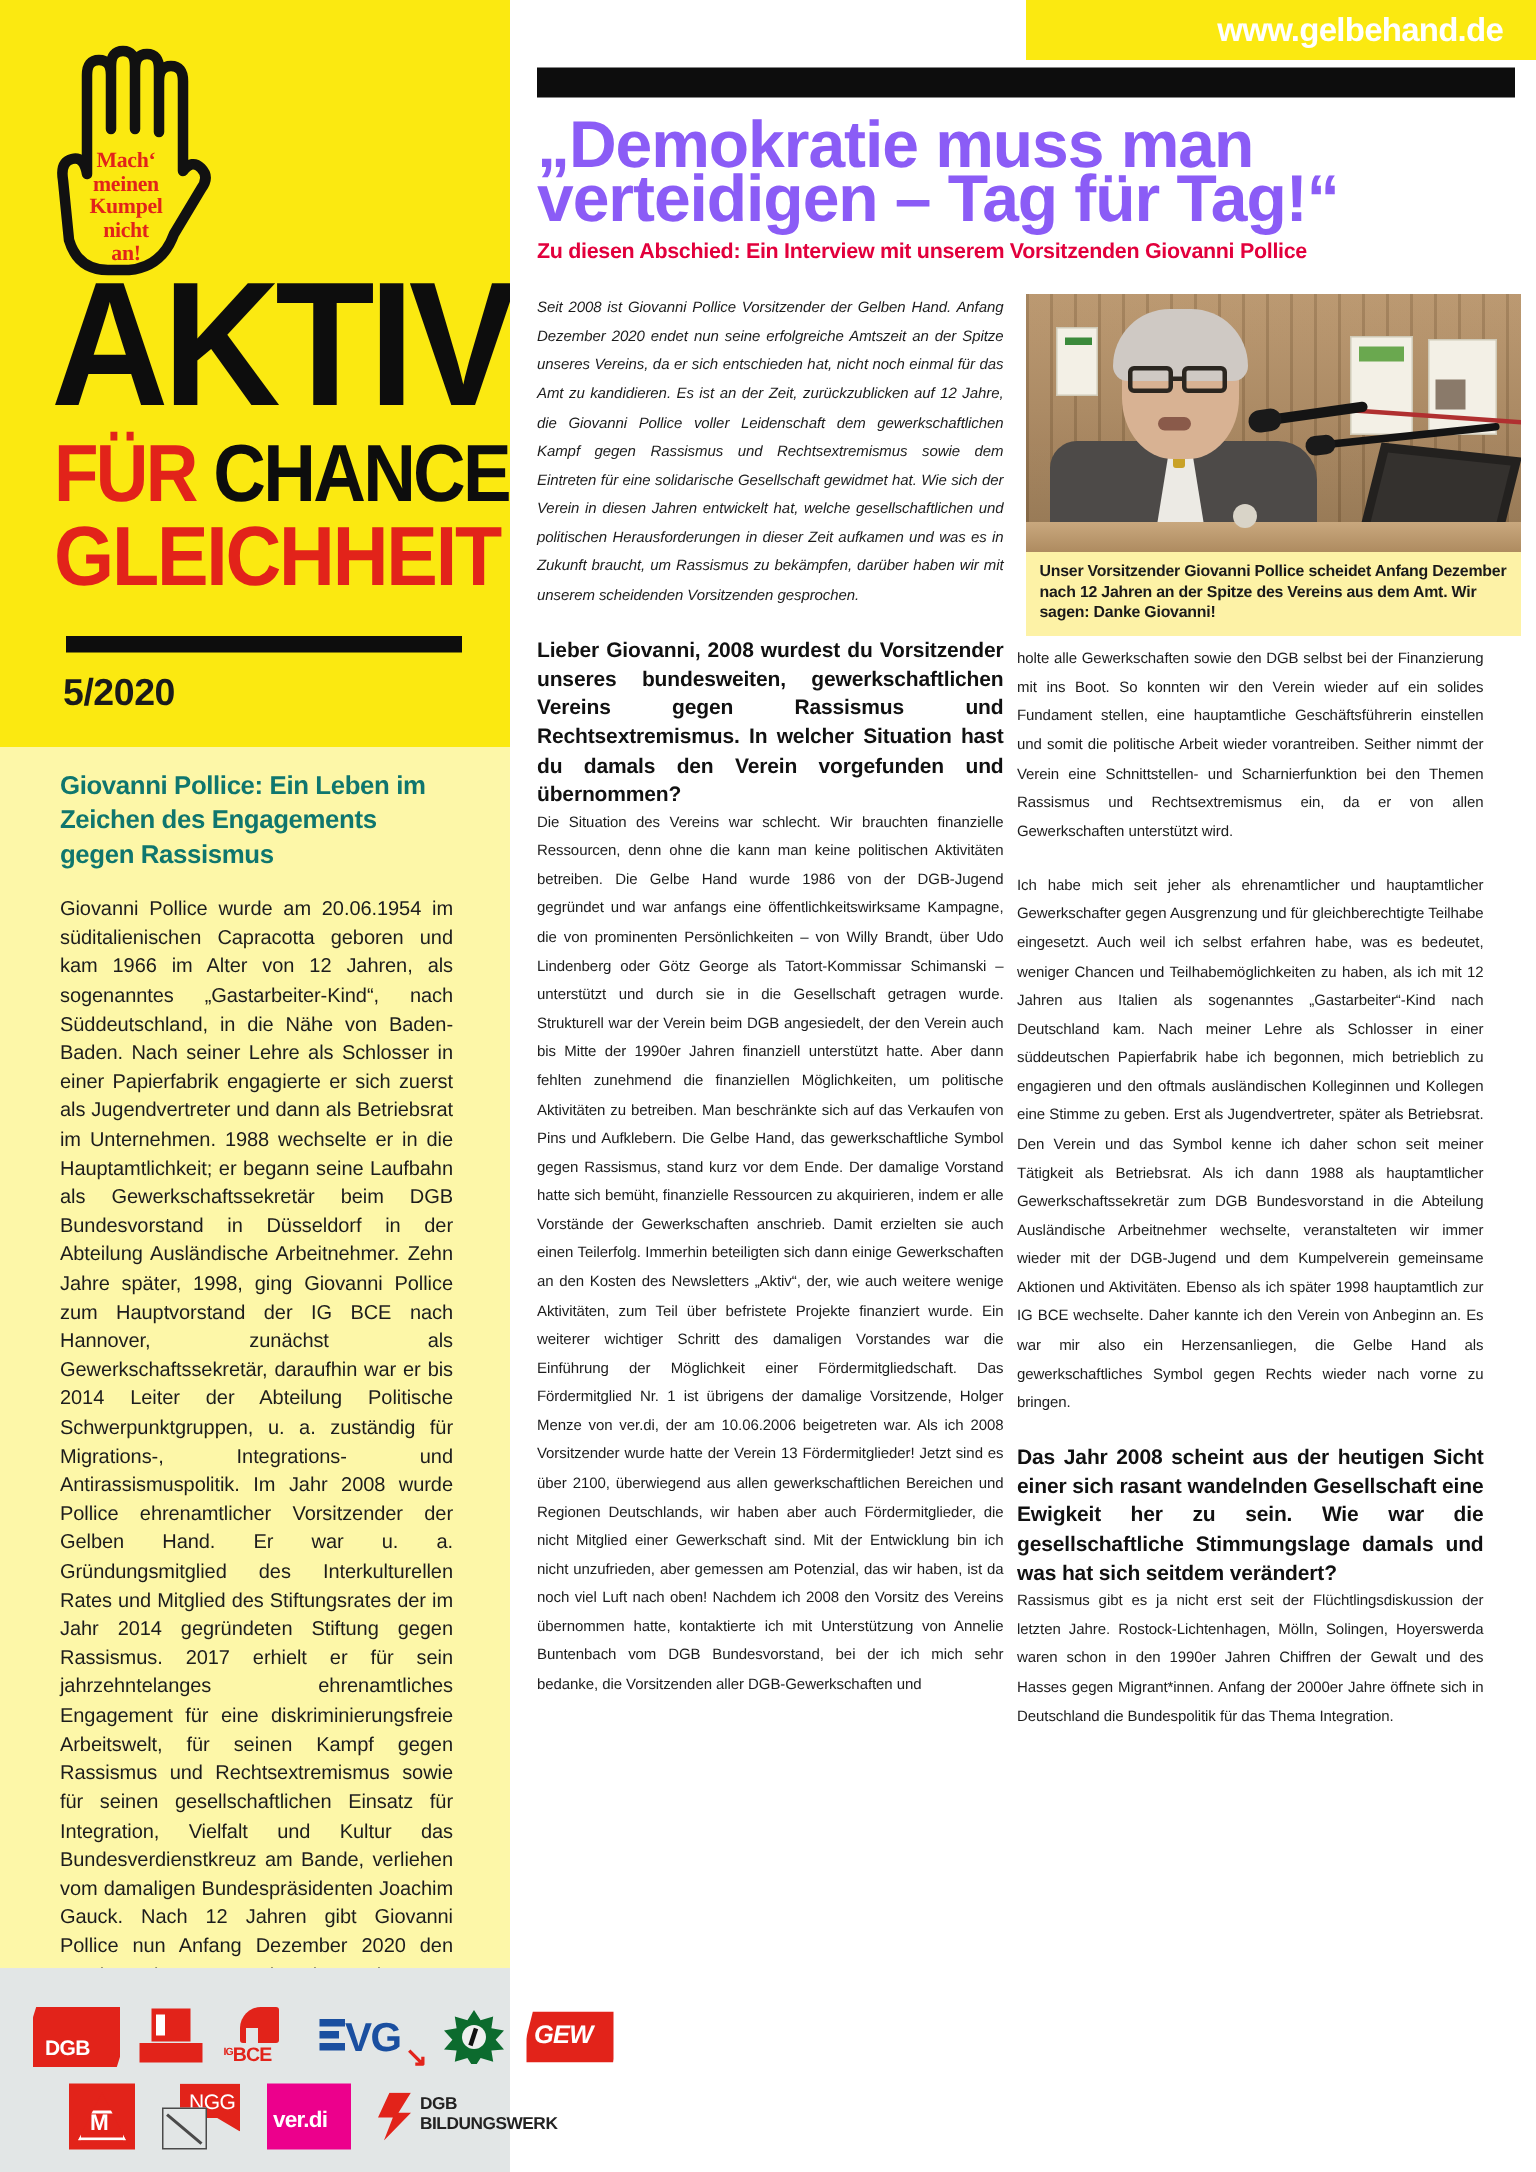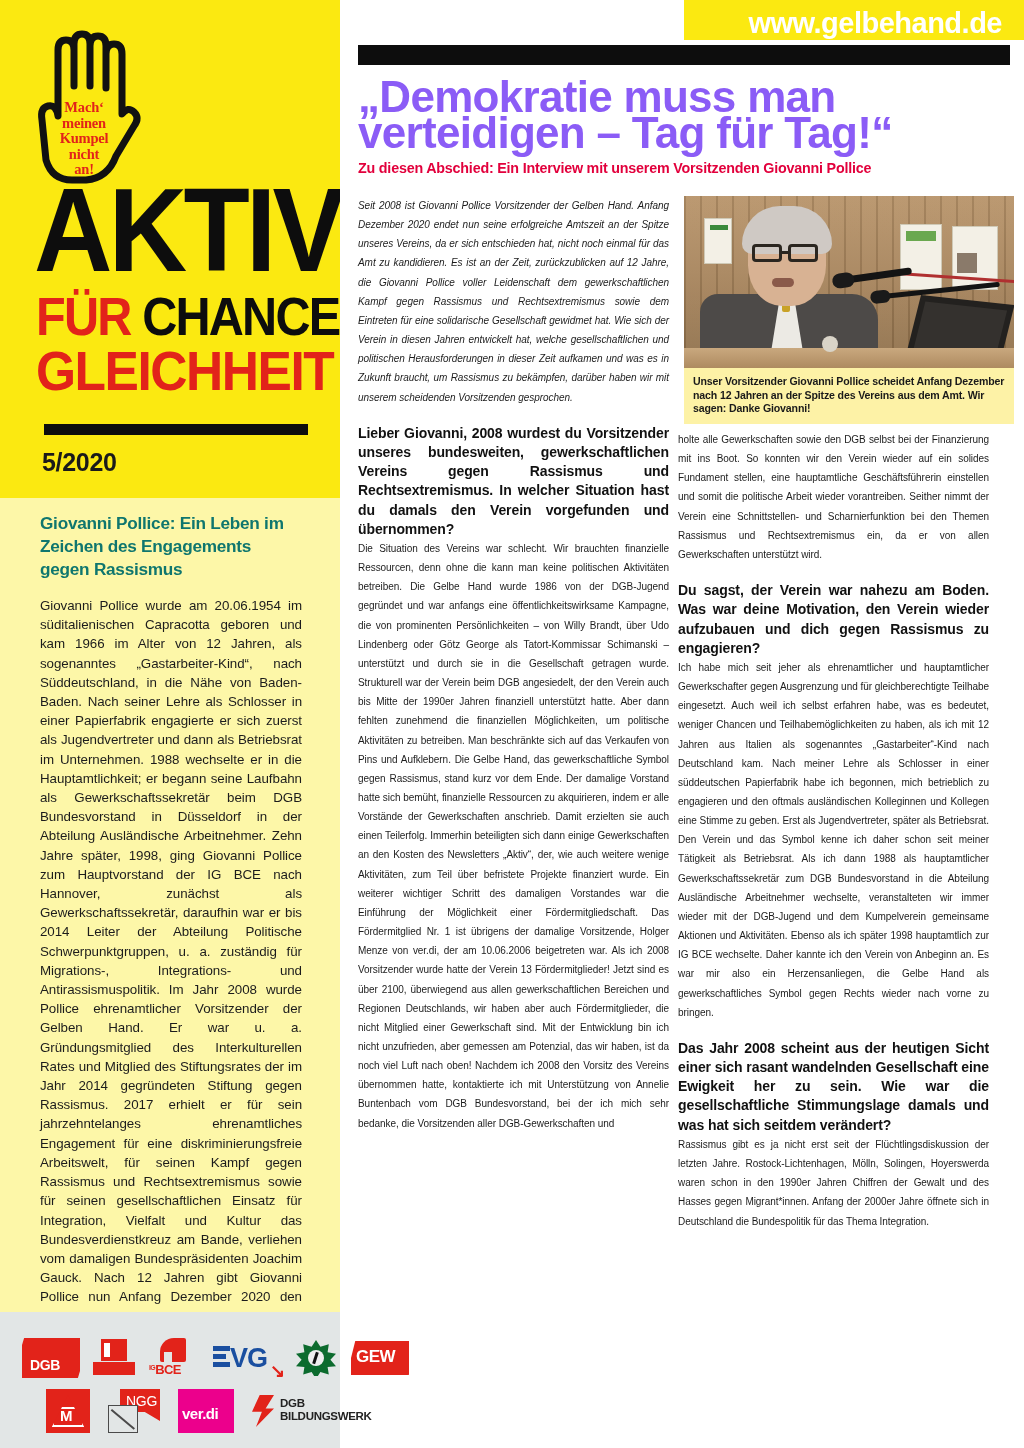--- a/index.html
+++ b/index.html
@@ -178,21 +178,21 @@
   .lg-evg .e i:nth-child(1){ width:17px;} .lg-evg .e i:nth-child(2){ width:13px;} .lg-evg .e i:nth-child(3){ width:17px;}
   .lg-evg .vg { position:absolute; left:17px; top:3px; font-size:27px; font-weight:800; color:#1a4fa0; letter-spacing:-1px; }
   .lg-evg .arw { position:absolute; left:57px; top:20px; font-size:18px; color:#e2231a; font-weight:900; }
   
   .lg-gdp { width: 42px; height: 40px; }
   .lg-gdp .star { position:absolute; left:0; top:2px; width:40px; height:36px; background:#0c6b2e;
       clip-path: polygon(50% 0%,61% 19%,82% 12%,79% 34%,100% 38%,86% 55%,100% 73%,79% 75%,82% 96%,61% 89%,50% 108%,39% 89%,18% 96%,21% 75%,0% 73%,14% 55%,0% 38%,21% 34%,18% 12%,39% 19%); }
   .lg-gdp .ctr { position:absolute; left:12px; top:12px; width:16px; height:16px; background:#efefef; border-radius:50%; }
   .lg-gdp .ctr:after { content:""; position:absolute; left:6px; top:2px; width:3px; height:12px; background:#111; transform: rotate(18deg);}
   
-  .lg-gew { width: 58px; height: 34px; overflow:hidden; }
+  .lg-gew { width: 58px; height: 34px; overflow:hidden;font-style:italic; }
   .lg-gew .sl { position:absolute; left:0; top:0; width:62px; height:34px; background:#e2231a; transform: skewX(-14deg); }
   .lg-gew .tx { position:absolute; left:5px; top:6px; color:#fff; font-size:17px; font-weight:800; letter-spacing:-0.5px;}
   
   .lg-igm { width: 44px; height: 44px; background:#e2231a; }
   .lg-igm .tri { position:absolute; left:6px; top:6px; width:32px; height:32px;
       border-left: 2px solid #fff; border-right:2px solid #fff; border-bottom:2px solid #fff;
       clip-path: polygon(50% 0%, 100% 100%, 0% 100%); background:#e2231a; }
   .lg-igm .tri:before { content:""; position:absolute; left:6px; top:12px; width:20px; height:2px; background:#fff;}
   .lg-igm .m { position:absolute; left:14px; top:18px; color:#fff; font-size:15px; font-weight:800; }
   
@@ -213,21 +213,21 @@
 
   
   .url-bar {
     position: absolute;
     left: 684px; top: 0;
     width: 340px; height: 40px;
     background: #fbe911;
   }
   .url-bar .tx {
     position: absolute; right: 22px; top: 7px;
-    color: #ffffff; font-size: 29px; font-weight: 800;
+    color: #ffffff; font-size: 22px; font-weight: 800;
     letter-spacing: -0.5px;
     margin-left: 48px;
   }
   .black-bar {
     position: absolute;
     left: 358px; top: 45px;
     width: 652px; height: 20px;
     background: #0d0d0d;
   }
 
@@ -483,20 +483,19 @@
   <div class="col-mid">
     <div class="body-txt italic">Seit 2008 ist Giovanni Pollice Vorsitzender der Gelben Hand. Anfang Dezember 2020 endet nun seine erfolgreiche Amtszeit an der Spitze unseres Vereins, da er sich entschieden hat, nicht noch einmal für das Amt zu kandidieren. Es ist an der Zeit, zurückzublicken auf 12 Jahre, die Giovanni Pollice voller Leidenschaft dem gewerkschaftlichen Kampf gegen Rassismus und Rechtsextremismus sowie dem Eintreten für eine solidarische Gesellschaft gewidmet hat. Wie sich der Verein in diesen Jahren entwickelt hat, welche gesellschaftlichen und politischen Herausforderungen in dieser Zeit aufkamen und was es in Zukunft braucht, um Rassismus zu bekämpfen, darüber haben wir mit unserem scheidenden Vorsitzenden gesprochen.</div>
     <div class="sp"></div>
     <div class="q">Lieber Giovanni, 2008 wurdest du Vorsitzender unseres bundesweiten, gewerkschaftlichen Vereins gegen Rassismus und Rechtsextremismus. In welcher Situation hast du damals den Verein vorgefunden und übernommen?</div>
     <div class="body-txt">Die Situation des Vereins war schlecht. Wir brauchten finanzielle Ressourcen, denn ohne die kann man keine politischen Aktivitäten betreiben. Die Gelbe Hand wurde 1986 von der DGB-Jugend gegründet und war anfangs eine öffentlichkeitswirksame Kampagne, die von prominenten Persönlichkeiten – von Willy Brandt, über Udo Lindenberg oder Götz George als Tatort-Kommissar Schimanski – unterstützt und durch sie in die Gesellschaft getragen wurde. Strukturell war der Verein beim DGB angesiedelt, der den Verein auch bis Mitte der 1990er Jahren finanziell unterstützt hatte. Aber dann fehlten zunehmend die finanziellen Möglichkeiten, um politische Aktivitäten zu betreiben. Man beschränkte sich auf das Verkaufen von Pins und Aufklebern. Die Gelbe Hand, das gewerkschaftliche Symbol gegen Rassismus, stand kurz vor dem Ende. Der damalige Vorstand hatte sich bemüht, finanzielle Ressourcen zu akquirieren, indem er alle Vorstände der Gewerkschaften anschrieb. Damit erzielten sie auch einen Teilerfolg. Immerhin beteiligten sich dann einige Gewerkschaften an den Kosten des Newsletters „Aktiv“, der, wie auch weitere wenige Aktivitäten, zum Teil über befristete Projekte finanziert wurde. Ein weiterer wichtiger Schritt des damaligen Vorstandes war die Einführung der Möglichkeit einer Fördermitgliedschaft. Das Fördermitglied Nr. 1 ist übrigens der damalige Vorsitzende, Holger Menze von ver.di, der am 10.06.2006 beigetreten war. Als ich 2008 Vorsitzender wurde hatte der Verein 13 Fördermitglieder! Jetzt sind es über 2100, überwiegend aus allen gewerkschaftlichen Bereichen und Regionen Deutschlands, wir haben aber auch Fördermitglieder, die nicht Mitglied einer Gewerkschaft sind. Mit der Entwicklung bin ich nicht unzufrieden, aber gemessen am Potenzial, das wir haben, ist da noch viel Luft nach oben! Nachdem ich 2008 den Vorsitz des Vereins übernommen hatte, kontaktierte ich mit Unterstützung von Annelie Buntenbach vom DGB Bundesvorstand, bei der ich mich sehr bedanke, die Vorsitzenden aller DGB-Gewerkschaften und</div>
   </div>
 
   <div class="col-right">
     <div class="body-txt">holte alle Gewerkschaften sowie den DGB selbst bei der Finanzierung mit ins Boot. So konnten wir den Verein wieder auf ein solides Fundament stellen, eine hauptamtliche Geschäftsführerin einstellen und somit die politische Arbeit wieder vorantreiben. Seither nimmt der Verein eine Schnittstellen- und Scharnierfunktion bei den Themen Rassismus und Rechtsextremismus ein, da er von allen Gewerkschaften unterstützt wird.</div>
     <div class="sp"></div>
-    <div class="q">Du sagst, der Verein war nahezu am Boden. Was war deine Motivation, den Verein wieder aufzubauen und dich gegen Rassismus zu engagieren?</div>
     <div class="body-txt">Ich habe mich seit jeher als ehrenamtlicher und hauptamtlicher Gewerkschafter gegen Ausgrenzung und für gleichberechtigte Teilhabe eingesetzt. Auch weil ich selbst erfahren habe, was es bedeutet, weniger Chancen und Teilhabemöglichkeiten zu haben, als ich mit 12 Jahren aus Italien als sogenanntes „Gastarbeiter“-Kind nach Deutschland kam. Nach meiner Lehre als Schlosser in einer süddeutschen Papierfabrik habe ich begonnen, mich betrieblich zu engagieren und den oftmals ausländischen Kolleginnen und Kollegen eine Stimme zu geben. Erst als Jugendvertreter, später als Betriebsrat. Den Verein und das Symbol kenne ich daher schon seit meiner Tätigkeit als Betriebsrat. Als ich dann 1988 als hauptamtlicher Gewerkschaftssekretär zum DGB Bundesvorstand in die Abteilung Ausländische Arbeitnehmer wechselte, veranstalteten wir immer wieder mit der DGB-Jugend und dem Kumpelverein gemeinsame Aktionen und Aktivitäten. Ebenso als ich später 1998 hauptamtlich zur IG BCE wechselte. Daher kannte ich den Verein von Anbeginn an. Es war mir also ein Herzensanliegen, die Gelbe Hand als gewerkschaftliches Symbol gegen Rechts wieder nach vorne zu bringen.</div>
     <div class="sp"></div>
     <div class="q">Das Jahr 2008 scheint aus der heutigen Sicht einer sich rasant wandelnden Gesellschaft eine Ewigkeit her zu sein. Wie war die gesellschaftliche Stimmungslage damals und was hat sich seitdem verändert?</div>
     <div class="body-txt">Rassismus gibt es ja nicht erst seit der Flüchtlingsdiskussion der letzten Jahre. Rostock-Lichtenhagen, Mölln, Solingen, Hoyerswerda waren schon in den 1990er Jahren Chiffren der Gewalt und des Hasses gegen Migrant*innen. Anfang der 2000er Jahre öffnete sich in Deutschland die Bundespolitik für das Thema Integration.</div>
   </div>
 
 </div>
 
 </body></html>

